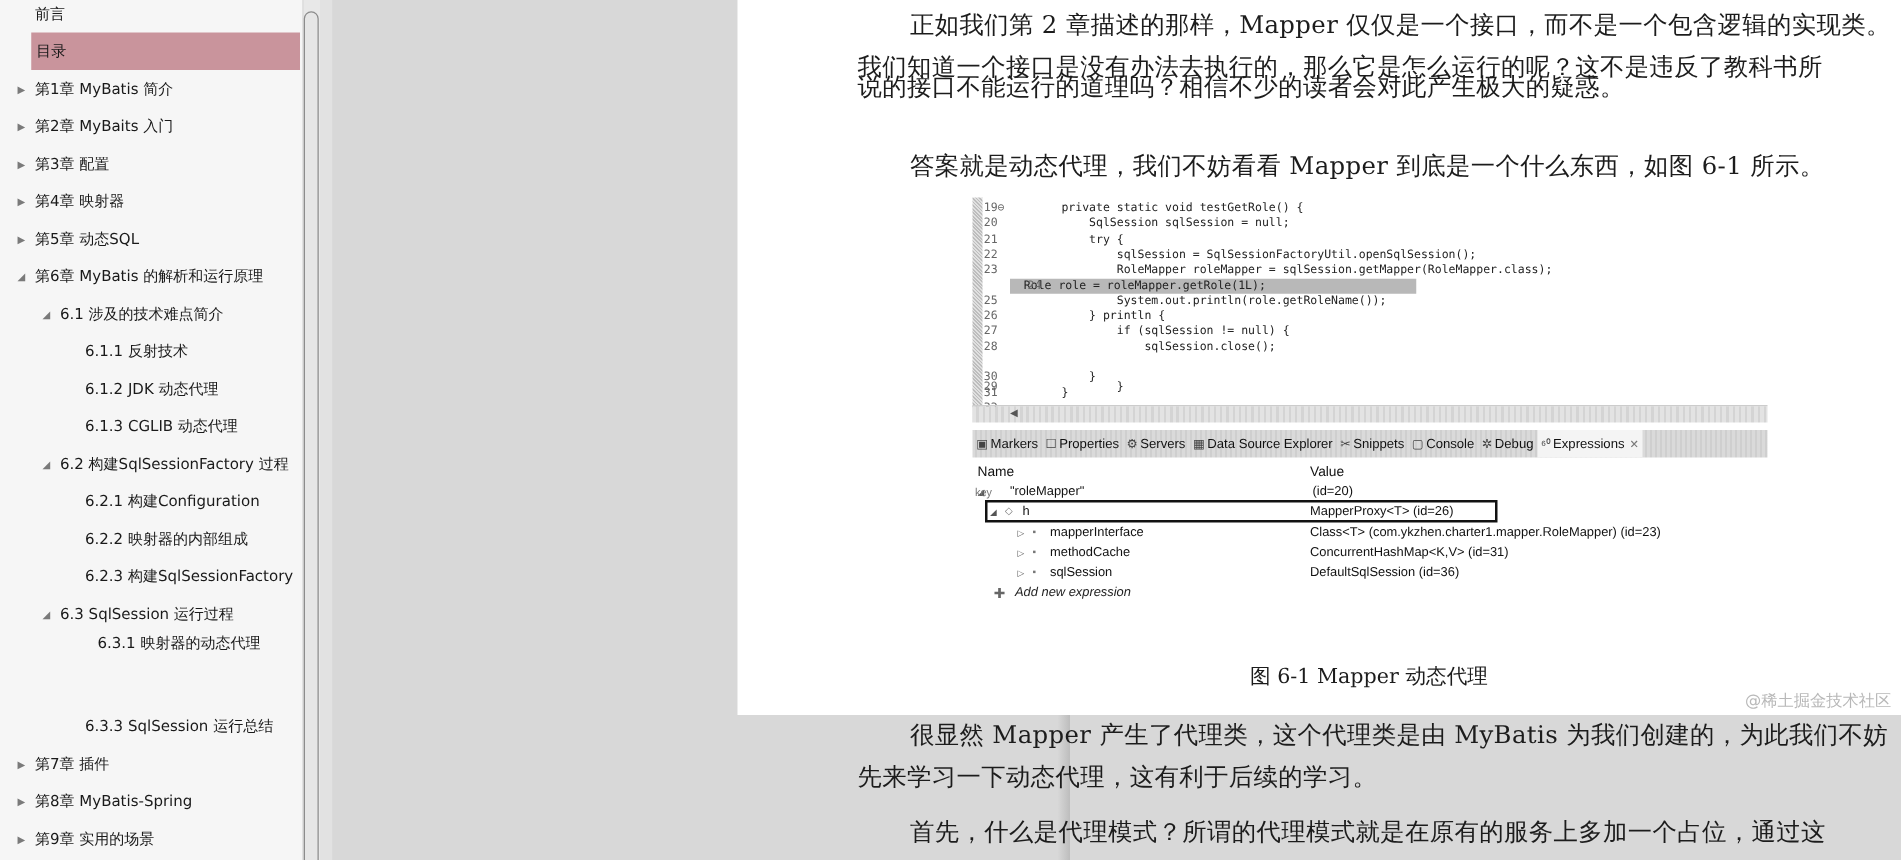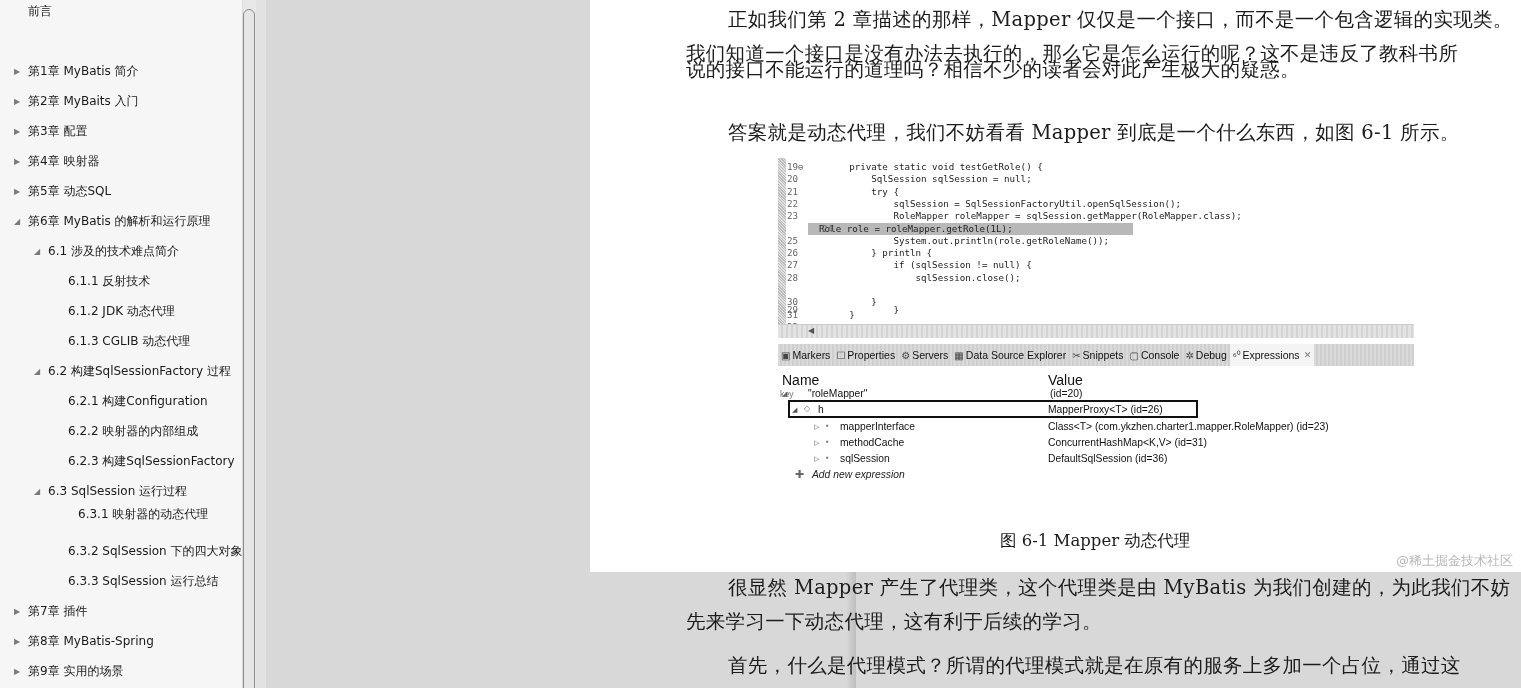--- a/index.html
+++ b/index.html
@@ -59,36 +59,39 @@
   .hscroll-arrow { position: absolute; left: 30px; top: 1px; font-size: 8px; color: #555; }
 
   .tabbar { position: absolute; left: 0; top: 186px; width: 636px; height: 22px;
     background: repeating-linear-gradient(90deg, #dadada 0 2px, #cfcfcf 2px 4px);
     display: flex; align-items: center; font-family: "Liberation Sans", sans-serif; font-size: 10.5px; color: #111; }
   .tab { display: flex; align-items: center; padding: 0 3px; height: 22px; white-space: nowrap; }
   .tab.active { background: #f4f4f4; }
   .tab-icon { font-size: 10px; margin-right: 2px; color: #444; }
   .tab-close { font-size: 9px; color: #777; margin-left: 4px; }
 
-  .expr-head { position: absolute; top: 214px; font-family: "Liberation Sans", sans-serif; font-size: 14px; color: #111; }
+  .expr-head { position: absolute; top: 214px; font-family: "Liberation Sans", sans-serif; font-size: 11px; color: #111; }
   .expr-row { position: absolute; left: 0; width: 636px; height: 16px; font-family: "Liberation Sans", sans-serif; font-size: 10.3px; color: #111; white-space: nowrap; }
   .expr-row span { position: absolute; top: 1px; }
   .expr-box { position: absolute; left: 10px; top: 242px; width: 410px; height: 18px; border: 2px solid #111; }
   .add-expr { position: absolute; left: 34px; top: 311px; font-family: "Liberation Sans", sans-serif; font-size: 10.3px; font-style: italic; color: #222; }
   .add-icon { position: absolute; left: 17px; top: 310px; font-size: 11px; color: #666; }
 
   .watermark { position: absolute; right: 8px; bottom: 2px; font-family: "DejaVu Sans", sans-serif; font-size: 13px; color: rgba(160,160,160,0.75); }
 </style>
 </head>
 <body>
 
 <div class="sidebar" id="toc">
     <div class="toc-item" style="top: -4px;">
       <span class="label" style="left: 28px;">前言</span>
     </div>
+    <div class="toc-item selected" style="top: 26px;">
+      <span class="label">目录</span>
+    </div>
     <div class="toc-item" style="top: 56px;">
       <span class="toc-arrow" style="left: 12px;">▶</span>
       <span class="label" style="left: 28px;">第1章 MyBatis 简介</span>
     </div>
     <div class="toc-item" style="top: 86px;">
       <span class="toc-arrow" style="left: 12px;">▶</span>
       <span class="label" style="left: 28px;">第2章 MyBaits 入门</span>
     </div>
     <div class="toc-item" style="top: 116px;">
       <span class="toc-arrow" style="left: 12px;">▶</span>
@@ -131,23 +134,20 @@
     </div>
     <div class="toc-item" style="top: 446px;">
       <span class="label" style="left: 68px;">6.2.3 构建SqlSessionFactory</span>
     </div>
     <div class="toc-item" style="top: 476px;">
       <span class="toc-arrow" style="left: 32px;">◢</span>
       <span class="label" style="left: 48px;">6.3 SqlSession 运行过程</span>
     </div>
     <div class="toc-item" style="top: 499px; margin-left: 10px;">
       <span class="label" style="left: 68px;">6.3.1 映射器的动态代理</span>
-    </div>
-    <div class="toc-item" style="top: 536px;">
-      <span class="label" style="left: 68px;">6.3.2 SqlSession 下的四大对象</span>
     </div>
     <div class="toc-item" style="top: 566px;">
       <span class="label" style="left: 68px;">6.3.3 SqlSession 运行总结</span>
     </div>
     <div class="toc-item" style="top: 596px;">
       <span class="toc-arrow" style="left: 12px;">▶</span>
       <span class="label" style="left: 28px;">第7章 插件</span>
     </div>
     <div class="toc-item" style="top: 626px;">
       <span class="toc-arrow" style="left: 12px;">▶</span>

